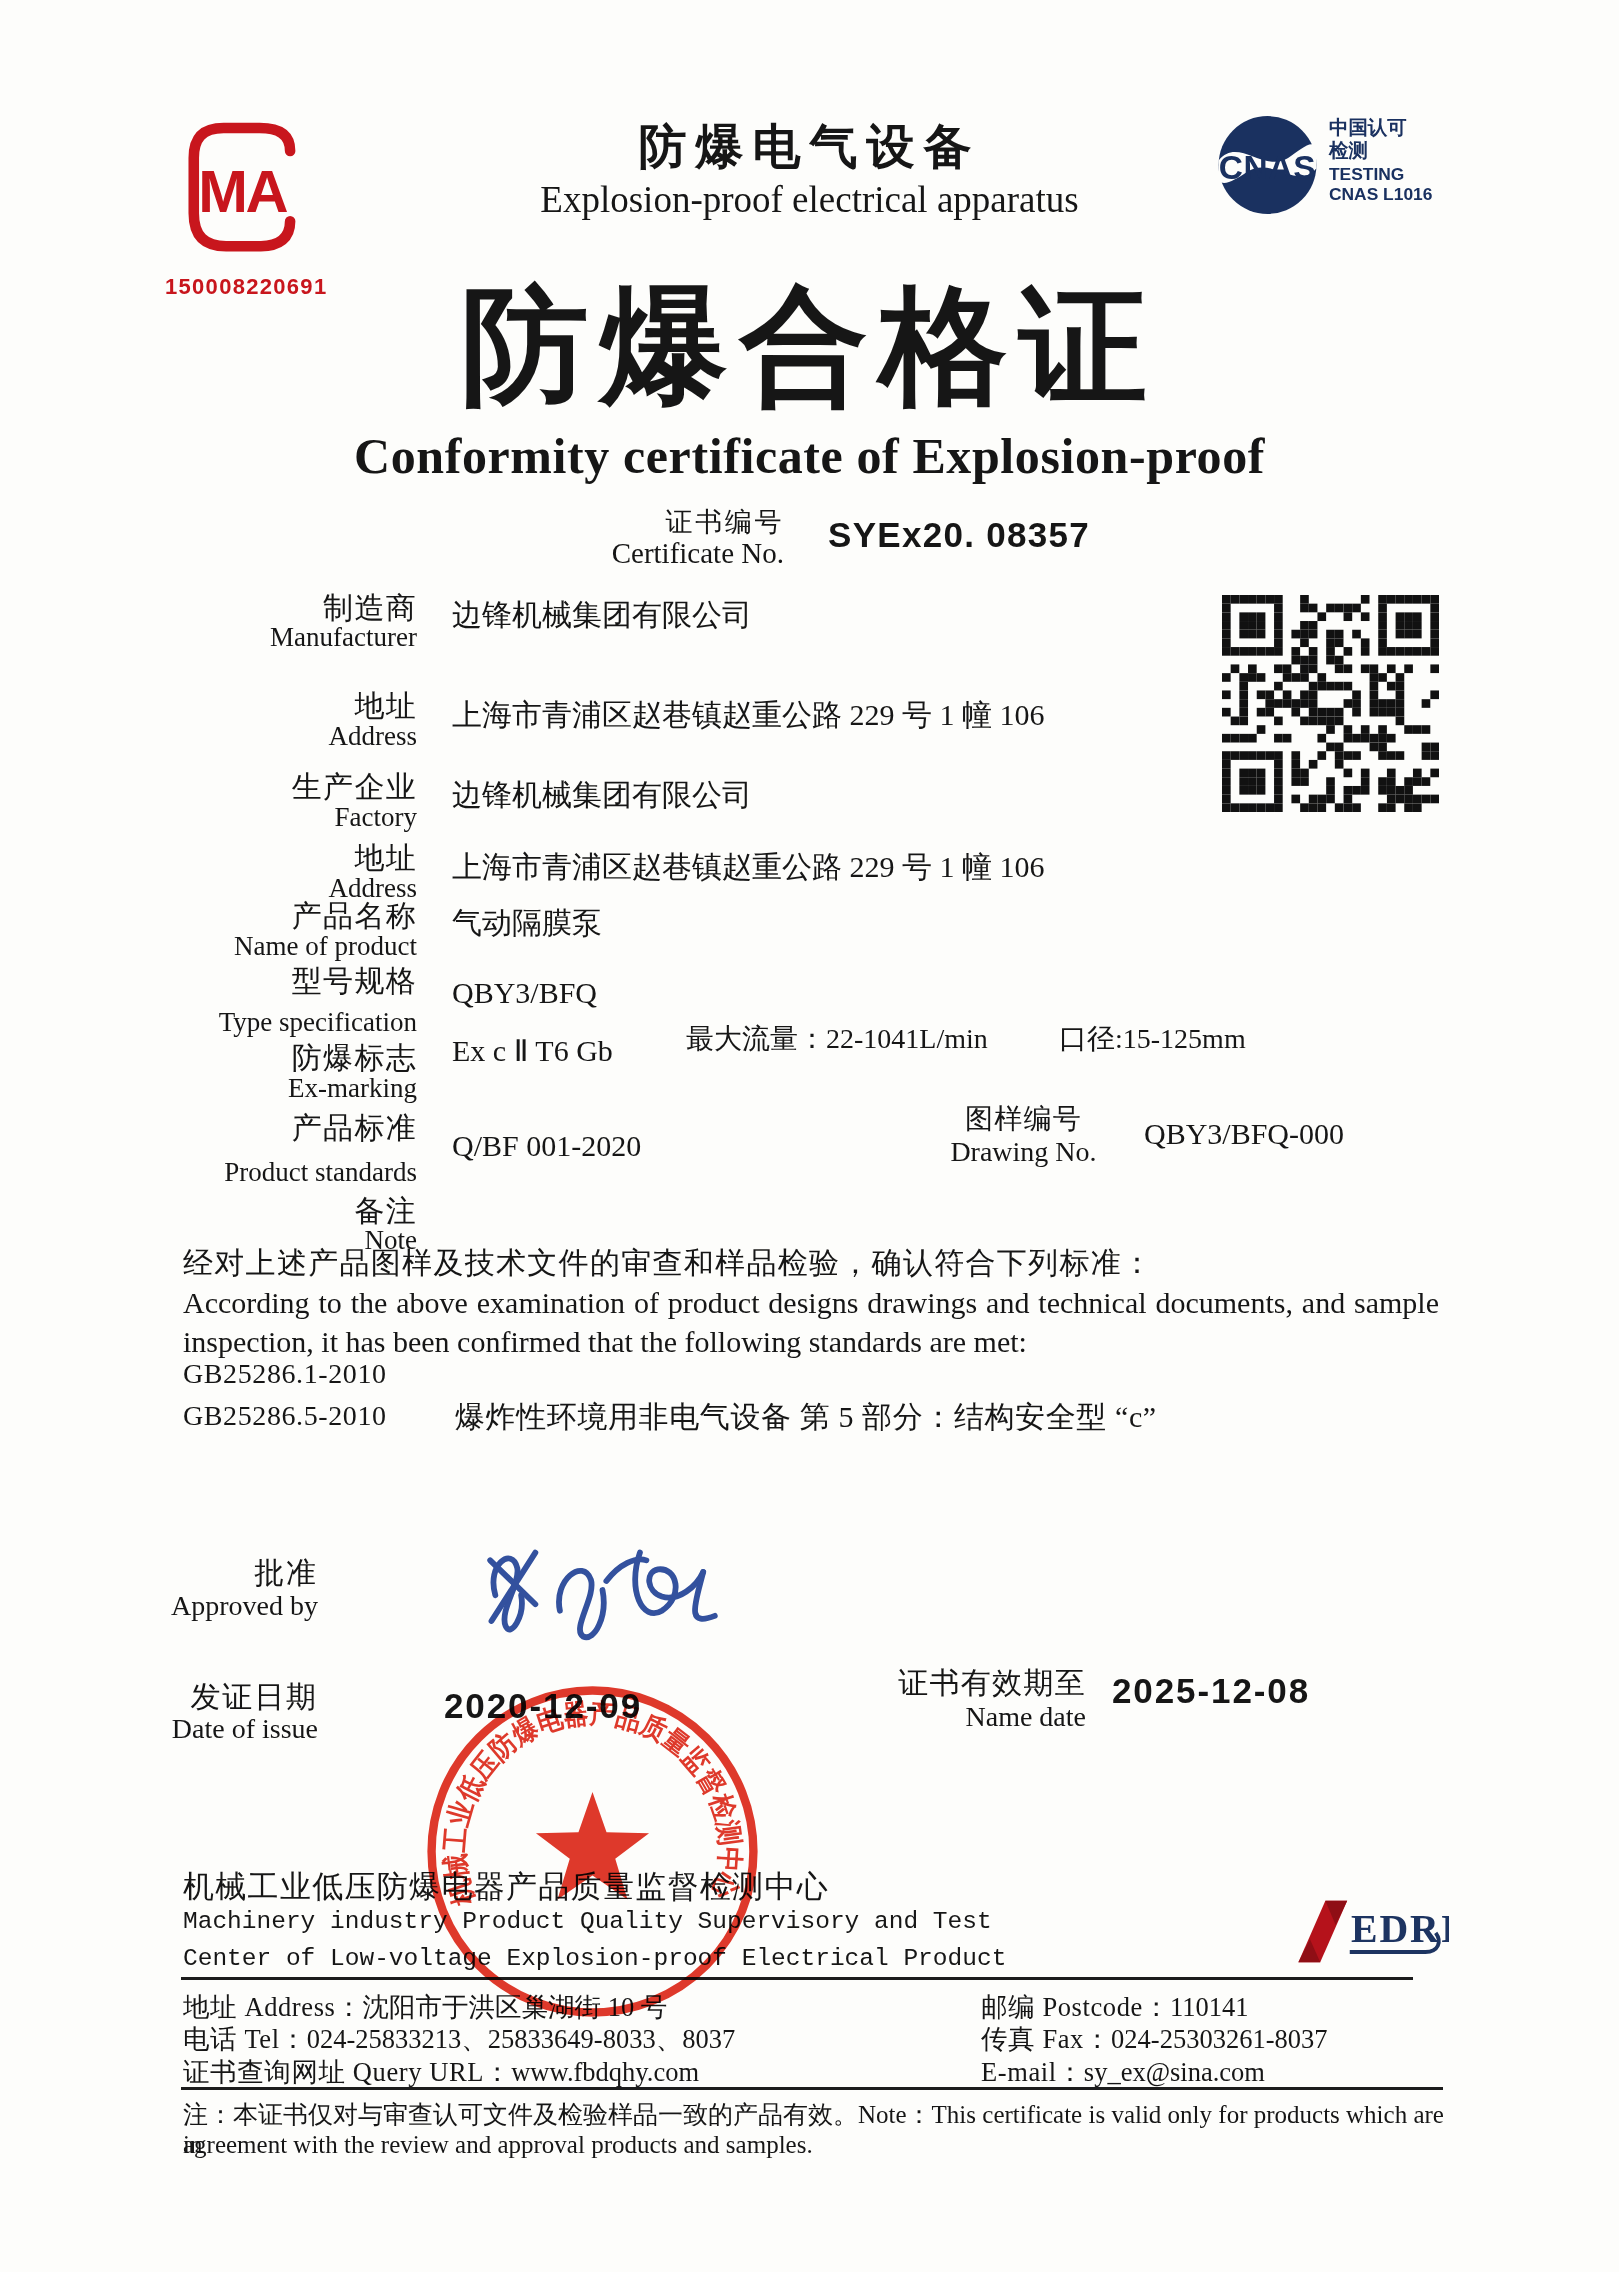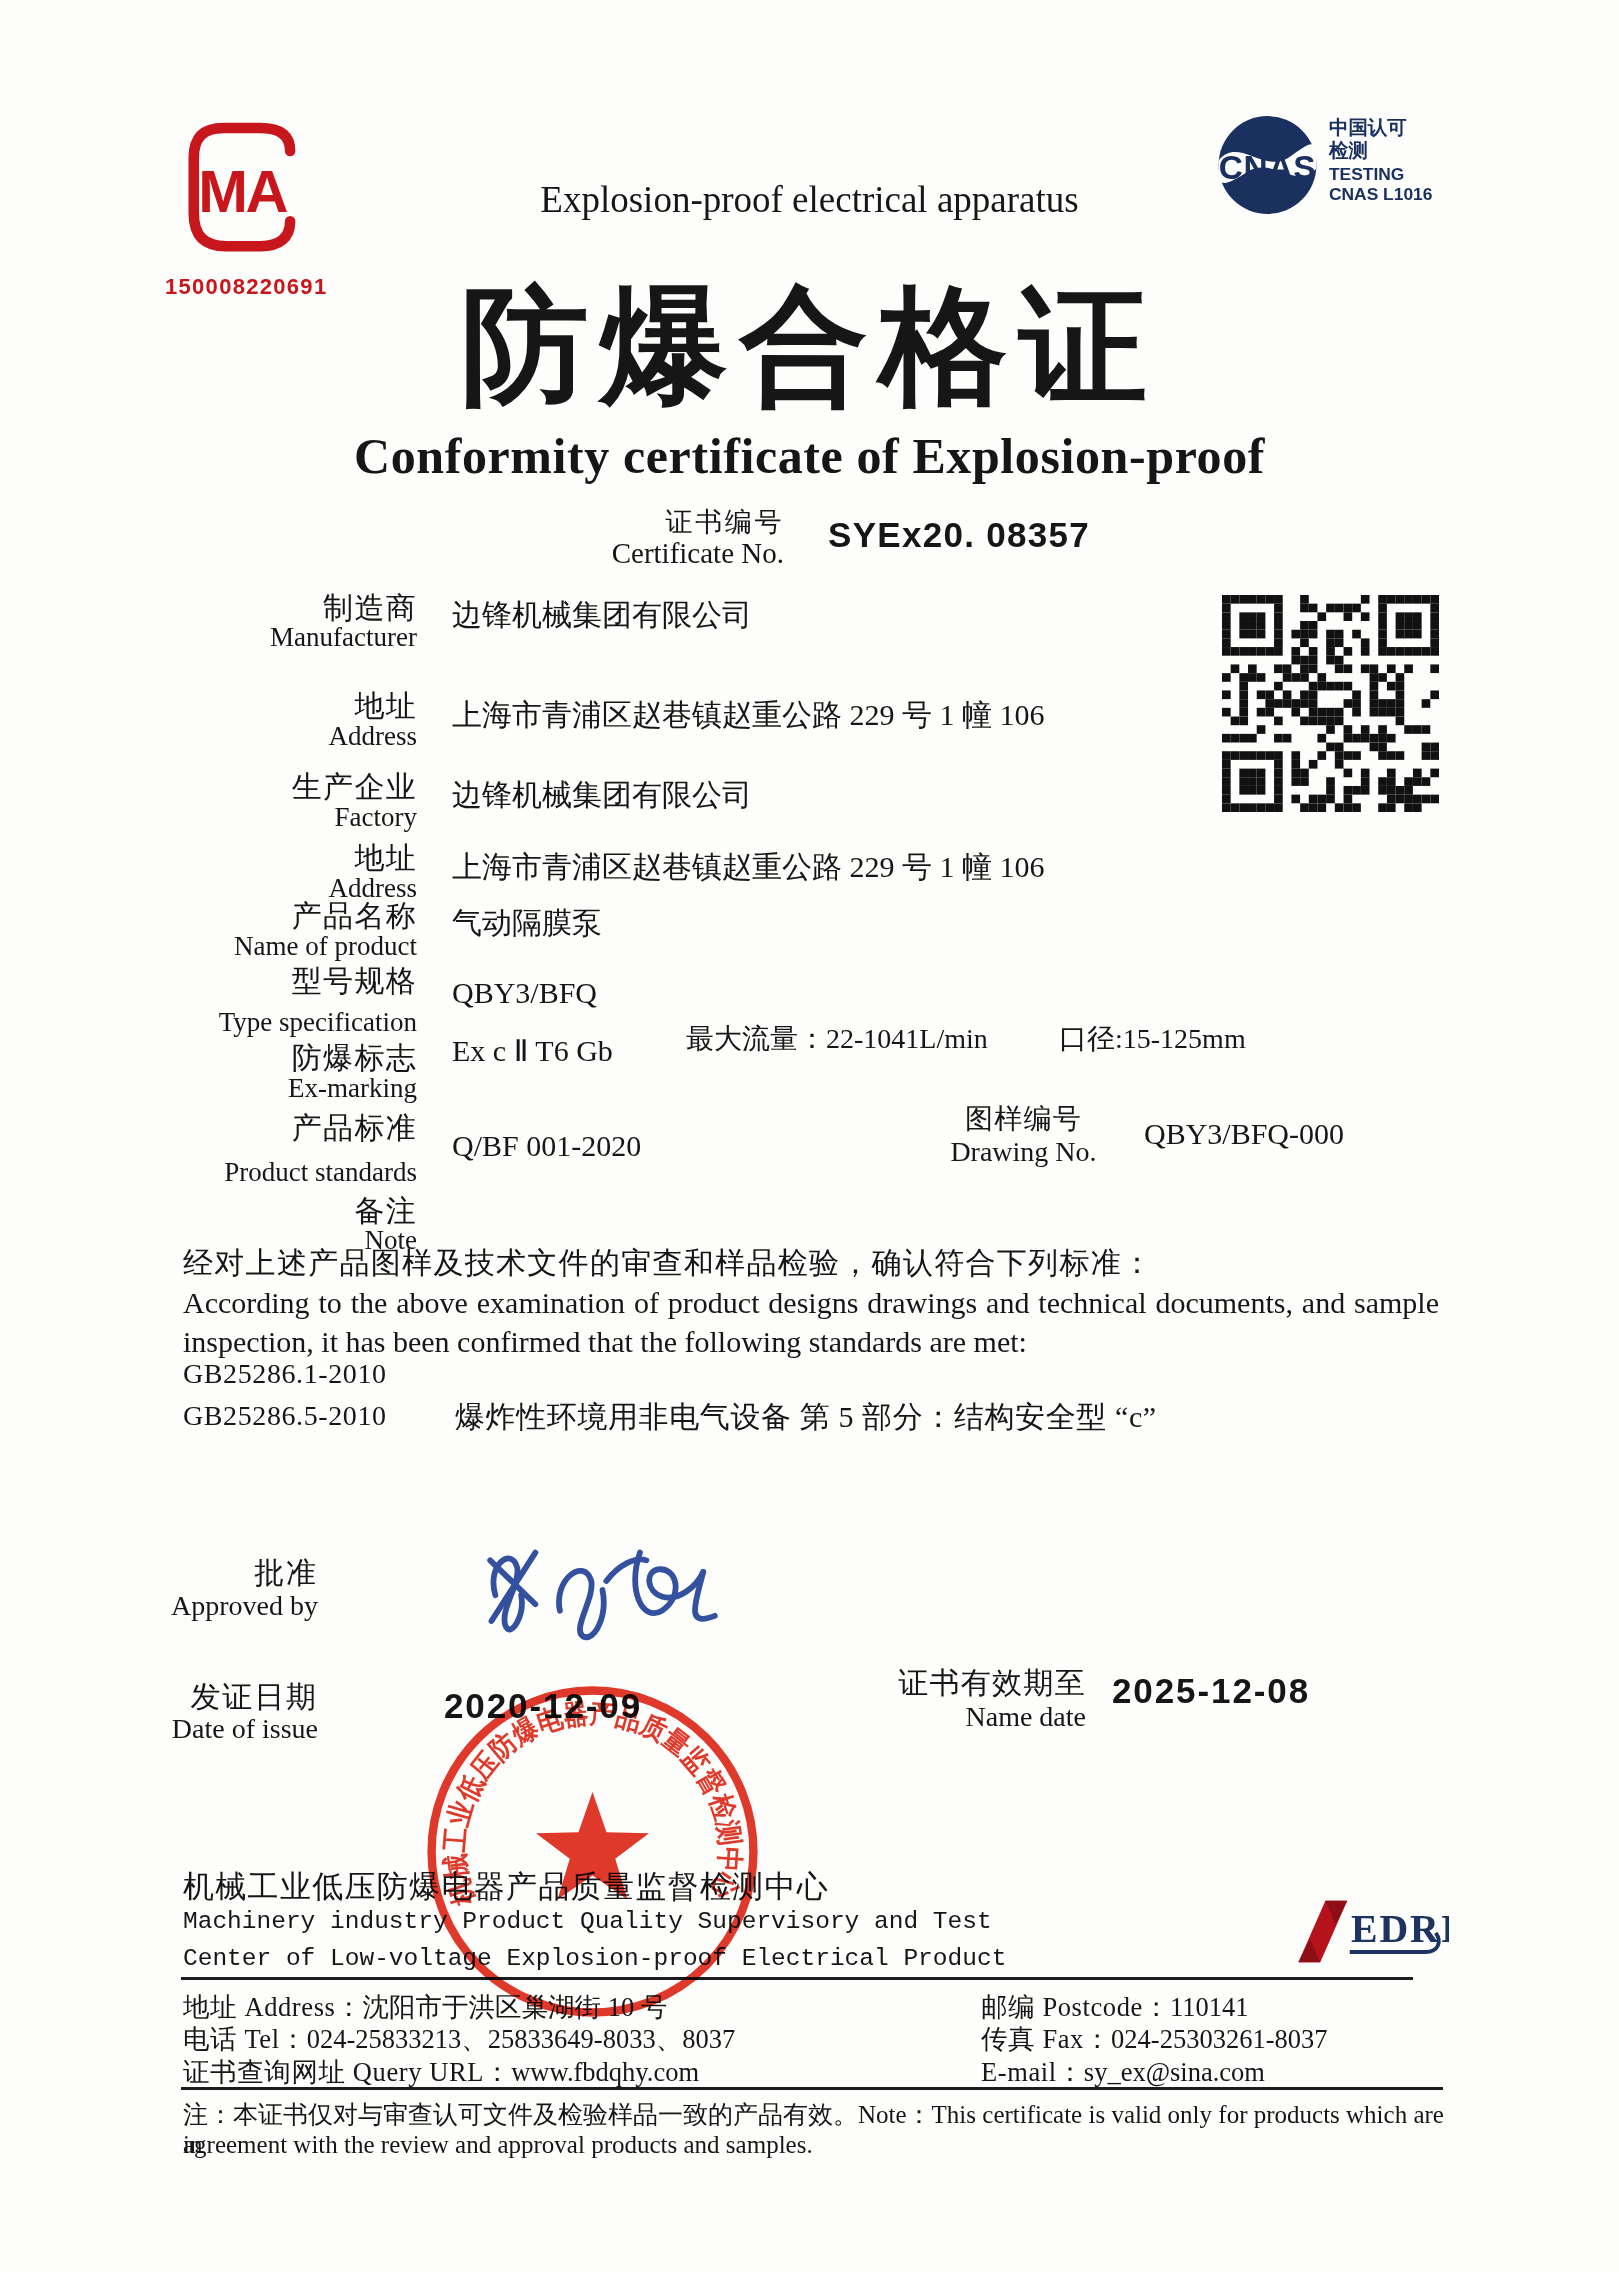--- a/index.html
+++ b/index.html
@@ -76,20 +76,21 @@
 <body>
 
 <div class="page">
 
   <svg class="abs" style="left:184px;top:120px" width="119" height="138" viewBox="0 0 190 222">
     <path d="M170 50 C170 22 150 13 121 13 L63 13 C28 13 15 30 15 61 L15 150 C15 187 33 203 67 203 L123 203 C153 203 170 190 170 163" fill="none" stroke="#c8161d" stroke-width="17" stroke-linecap="round"></path>
     <text x="93" y="148" text-anchor="middle" fill="#c8161d" font-family="Liberation Sans, sans-serif" font-weight="bold" font-size="96" letter-spacing="-4">MA</text>
   </svg>
   <div class="abs cma-num">150008220691</div>
 
+  <div class="abs center hdr-title-cn">防爆电气设备</div>
   <div class="abs center hdr-title-en">Explosion-proof electrical apparatus</div>
 
   <svg class="abs" style="left:1216px;top:114px" width="103" height="102" viewBox="0 0 160 158">
     <circle cx="80" cy="79" r="76" fill="#1a3160"></circle>
     <path d="M4 72 C34 34 74 92 112 68 C132 55 146 40 156 50 L156 84 C128 120 86 64 48 90 C30 102 14 112 4 104 Z" fill="#fdfdfb"></path>
     <text x="80" y="100" text-anchor="middle" fill="#1a3160" font-family="Liberation Sans, sans-serif" font-weight="bold" font-size="52" letter-spacing="1">CNAS</text>
   </svg>
   <div class="abs cnas-side">
     <div class="l1">中国认可</div>
     <div class="l2">检测</div>

